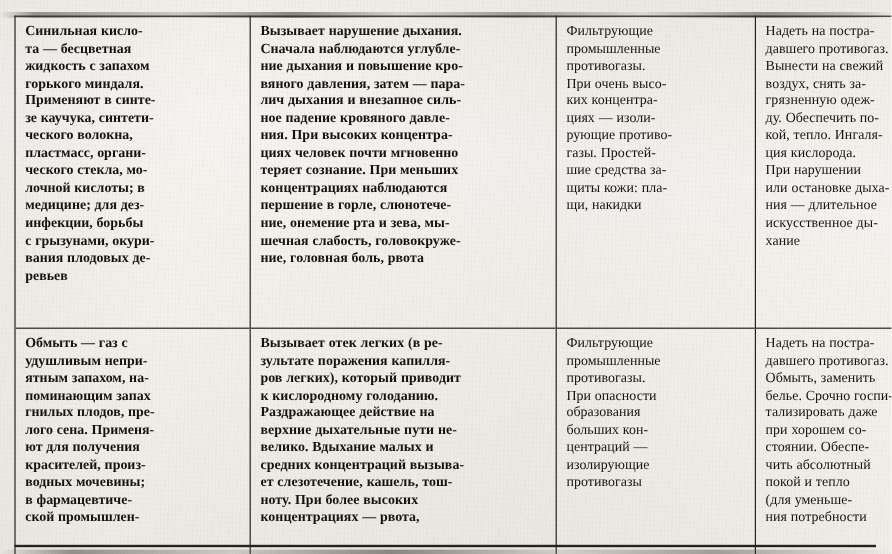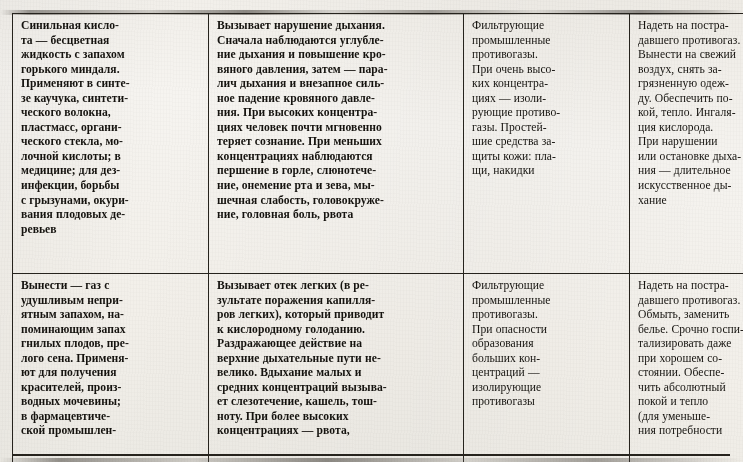--- a/index.html
+++ b/index.html
@@ -208,21 +208,21 @@
 При нарушении
 или остановке дыха-
 ния — длительное
 искусственное ды-
 хание</span>
           </td>
         </tr>
 
         <tr class="row-bottom">
           <td class="col-1">
-            <span class="cell-text"><span class="term">Вынести</span> — газ с
+            <span class="cell-text"><span class="term">Обмыть</span> — газ с
 удушливым непри-
 ятным запахом, на-
 поминающим запах
 гнилых плодов, пре-
 лого сена. Применя-
 ют для получения
 красителей, произ-
 водных мочевины;
 в фармацевтиче-
 ской промышлен-</span>

